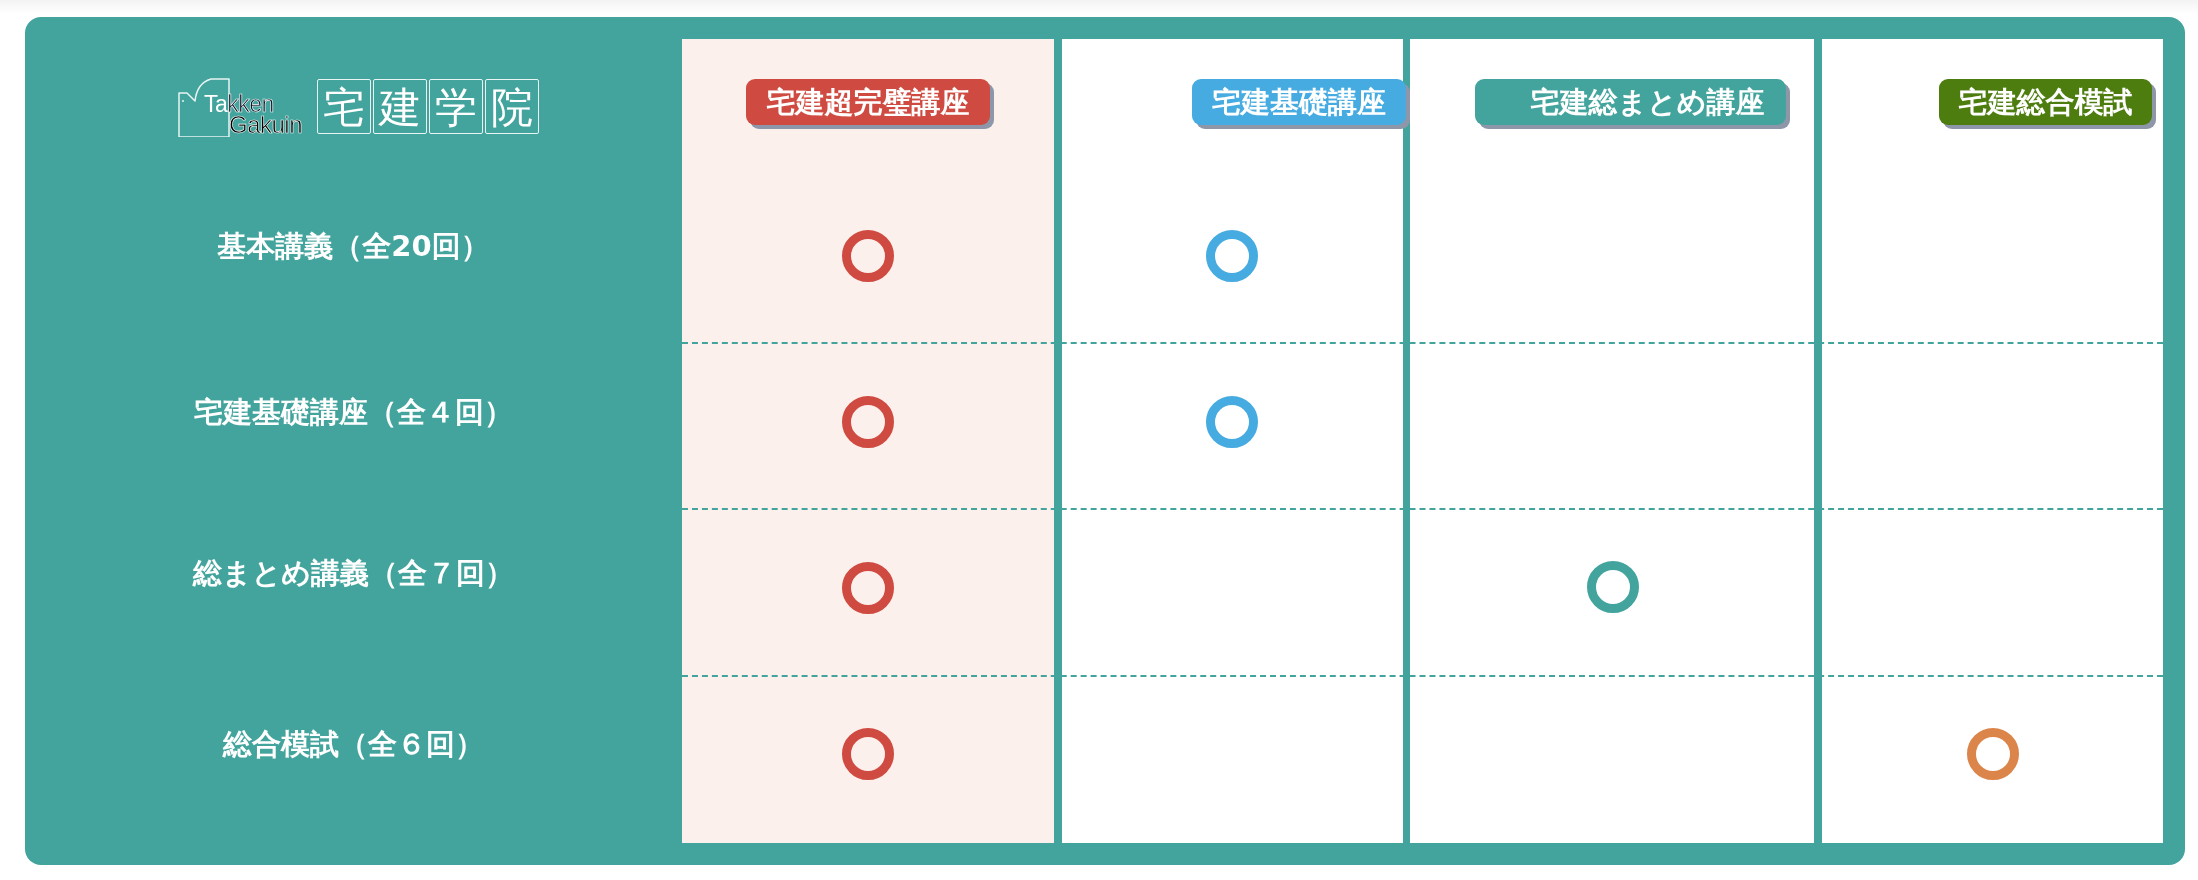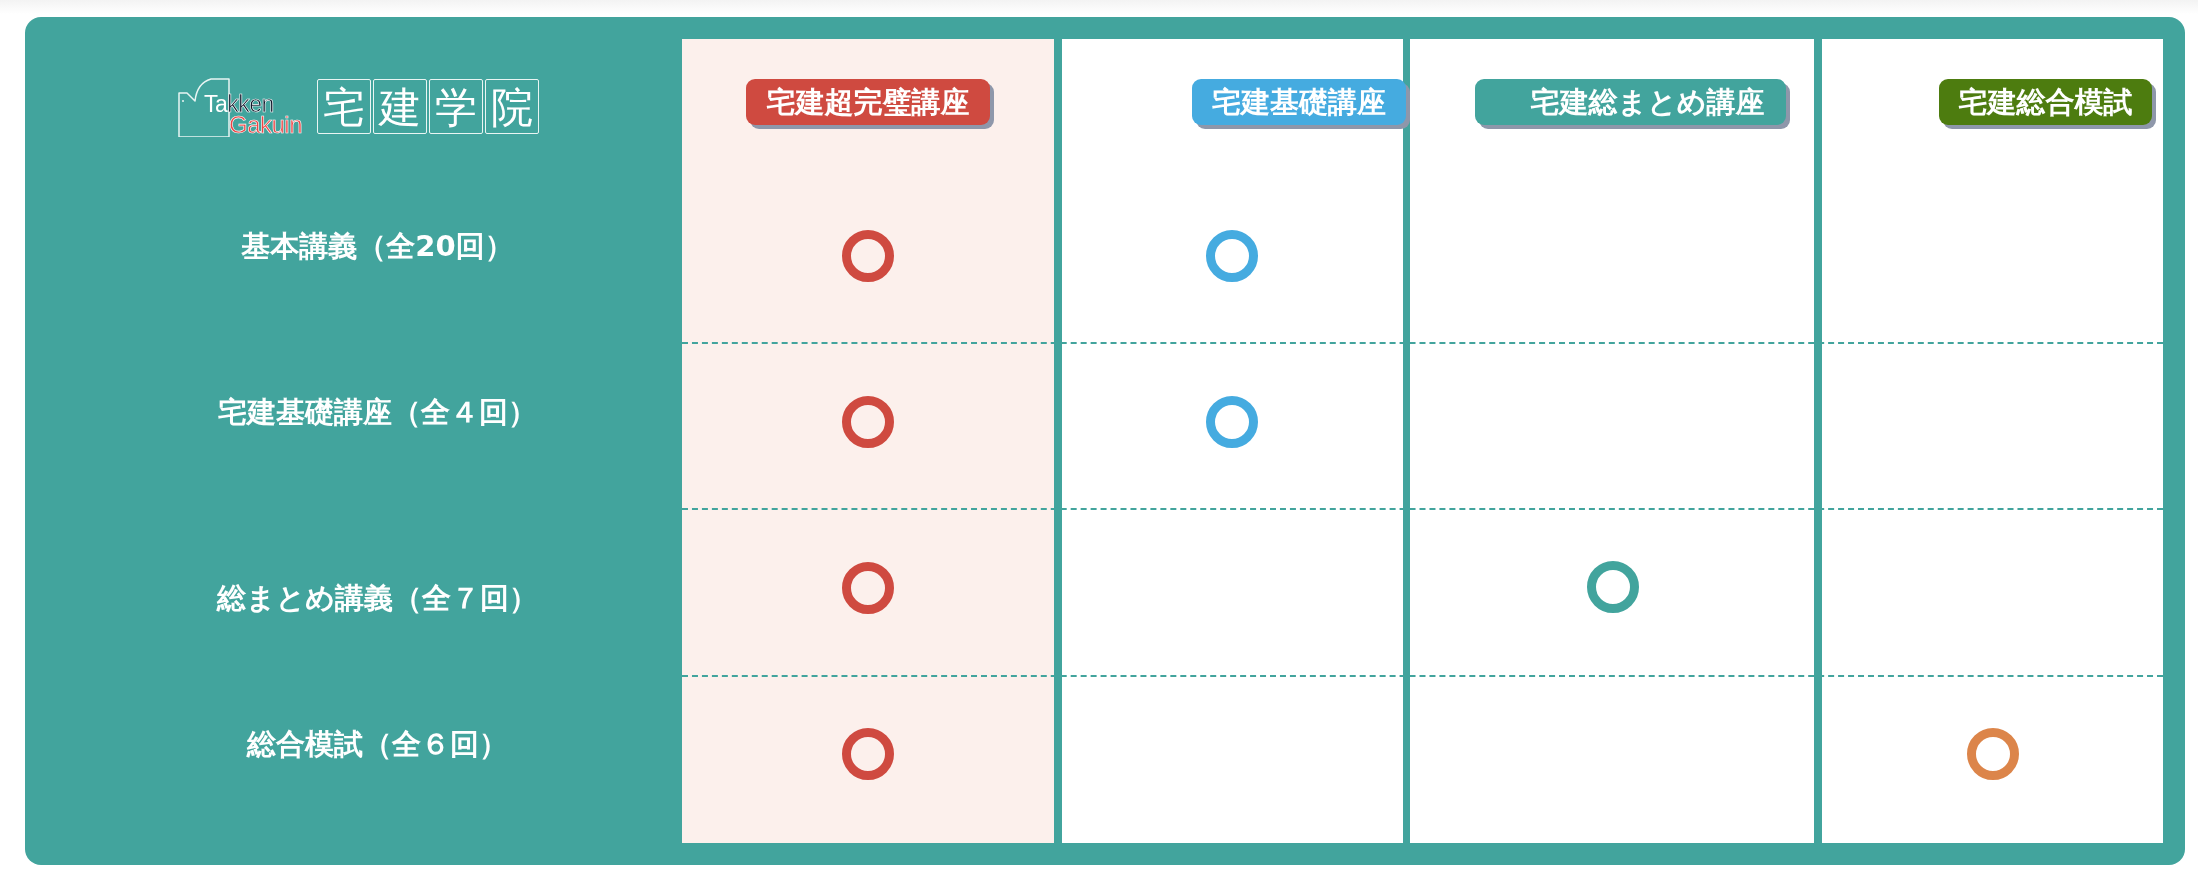--- a/index.html
+++ b/index.html
@@ -26,35 +26,34 @@
   .logo-takken {
     position: absolute; left: 27px; top: 16px;
     font-family: "Liberation Sans", sans-serif; font-size: 23px; line-height: 23px;
     letter-spacing: -0.5px; white-space: nowrap;
   }
   .logo-takken .ta { color: #ffffff; }
   .logo-takken .kken { color: #0f172a; -webkit-text-stroke: 0.6px #ffffff; }
   .logo-gakuin {
     position: absolute; left: 52px; top: 35px;
     font-family: "Liberation Sans", sans-serif; font-size: 24px; line-height: 26px;
-    color: #ef4444; -webkit-text-stroke: 0.6px #ffffff; letter-spacing: -0.5px; white-space: nowrap;
+    color: #000000; -webkit-text-stroke: 0.6px #ffffff; letter-spacing: -0.5px; white-space: nowrap;
   }
   .logo-kanji {
     position: absolute; left: 140px; top: 2px; display: flex; gap: 2px;
   }
   .kbox {
     width: 54px; height: 55px; border: 1.5px solid #e9f5f3; border-radius: 2px;
     color: #ffffff; font-size: 42px; font-weight: 300; line-height: 55px; text-align: center;
     box-sizing: border-box; font-family: "DejaVu Sans", sans-serif;
   }
   .row-label {
     position: absolute; left: 25px; width: 657px; text-align: center;
     color: #ffffff; font-weight: bold; font-size: 29px; line-height: 34px;
     font-family: "DejaVu Sans", sans-serif;
-    margin-left: 24px;
   }
   
   .col {
     position: absolute; top: 39px; height: 804px;
   }
   .col.pink { background: #fcf0ec; }
   .col.white { background: #ffffff; }
   .hdash {
     position: absolute; left: 682px; width: 1481px; height: 0;
     border-top: 2px dashed #42a49d;
@@ -90,21 +89,21 @@
   <div class="logo-kanji">
     <div class="kbox">宅</div>
     <div class="kbox">建</div>
     <div class="kbox">学</div>
     <div class="kbox">院</div>
   </div>
 </div>
 
 <div class="row-label" style="top:229px;">基本講義（全20回）</div>
 <div class="row-label" style="top:395px;">宅建基礎講座（全４回）</div>
-<div class="row-label" style="top:581px;">総まとめ講義（全７回）</div>
+<div class="row-label" style="top:556px;">総まとめ講義（全７回）</div>
 <div class="row-label" style="top:727px;">総合模試（全６回）</div>
 
 <div class="col pink" style="left:682px; width:372px;"></div>
 <div class="col white" style="left:1062px; width:341px;"></div>
 <div class="col white" style="left:1410px; width:404px;"></div>
 <div class="col white" style="left:1822px; width:341px;"></div>
 
 <div class="hdash" style="top:342px;"></div>
 <div class="hdash" style="top:508px;"></div>
 <div class="hdash" style="top:675px;"></div>

